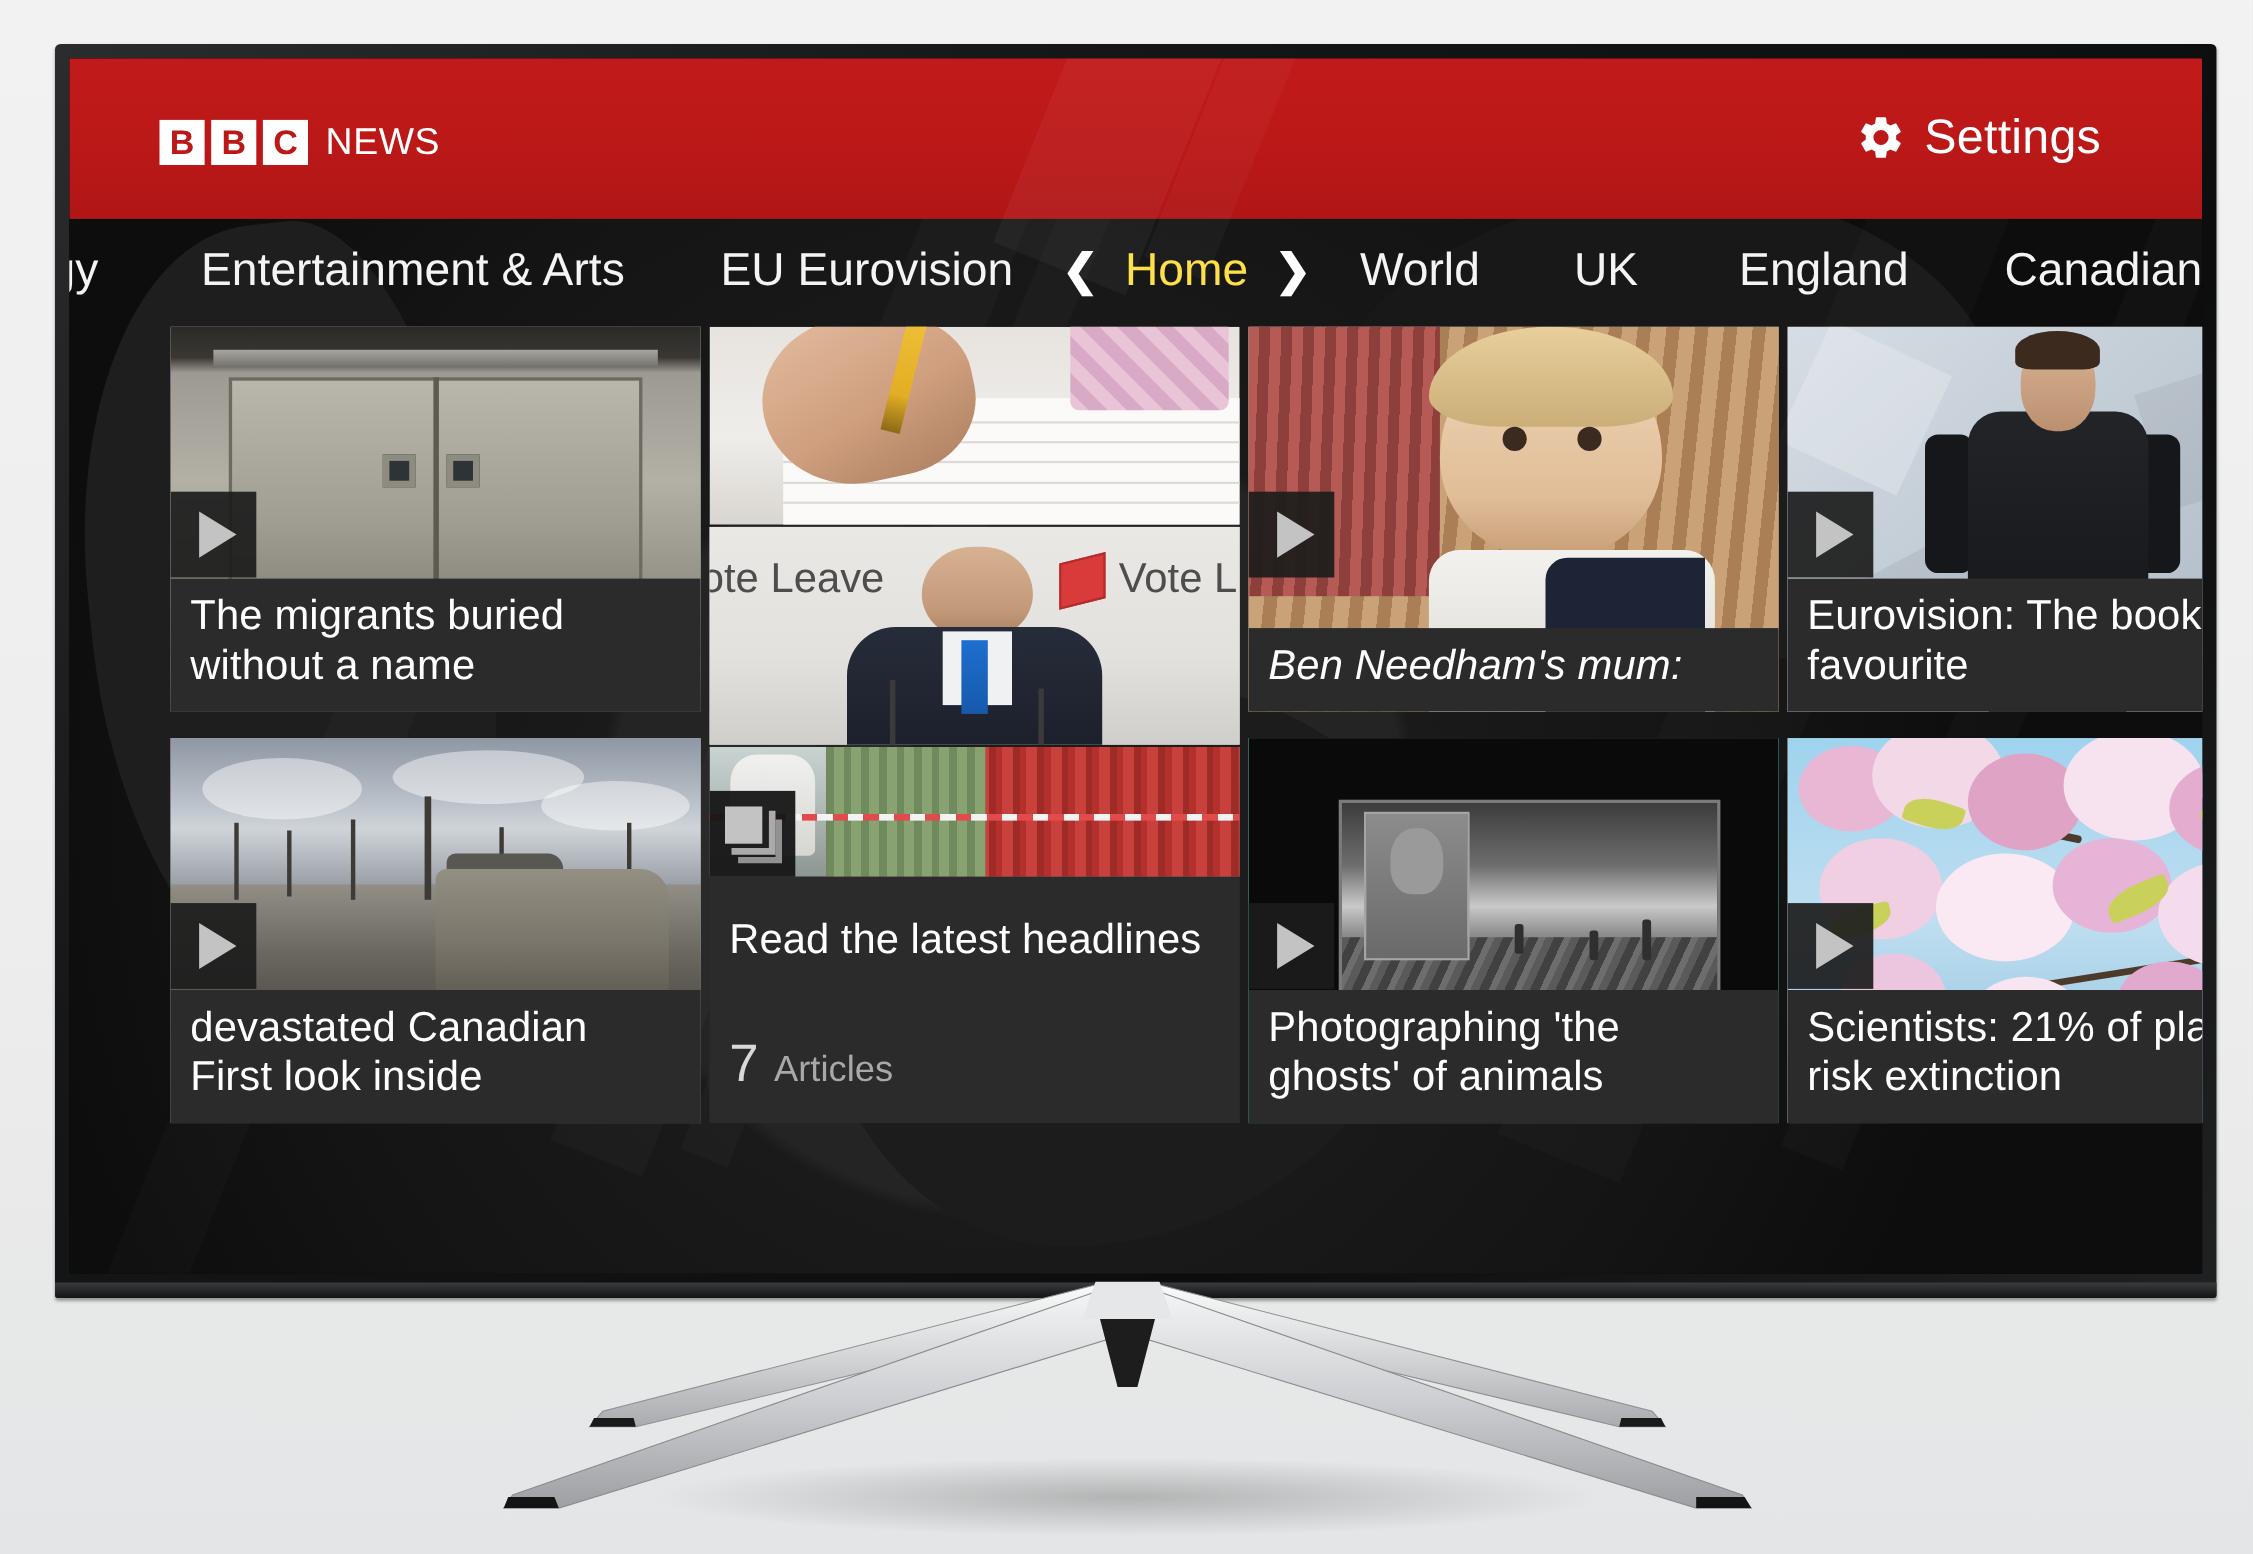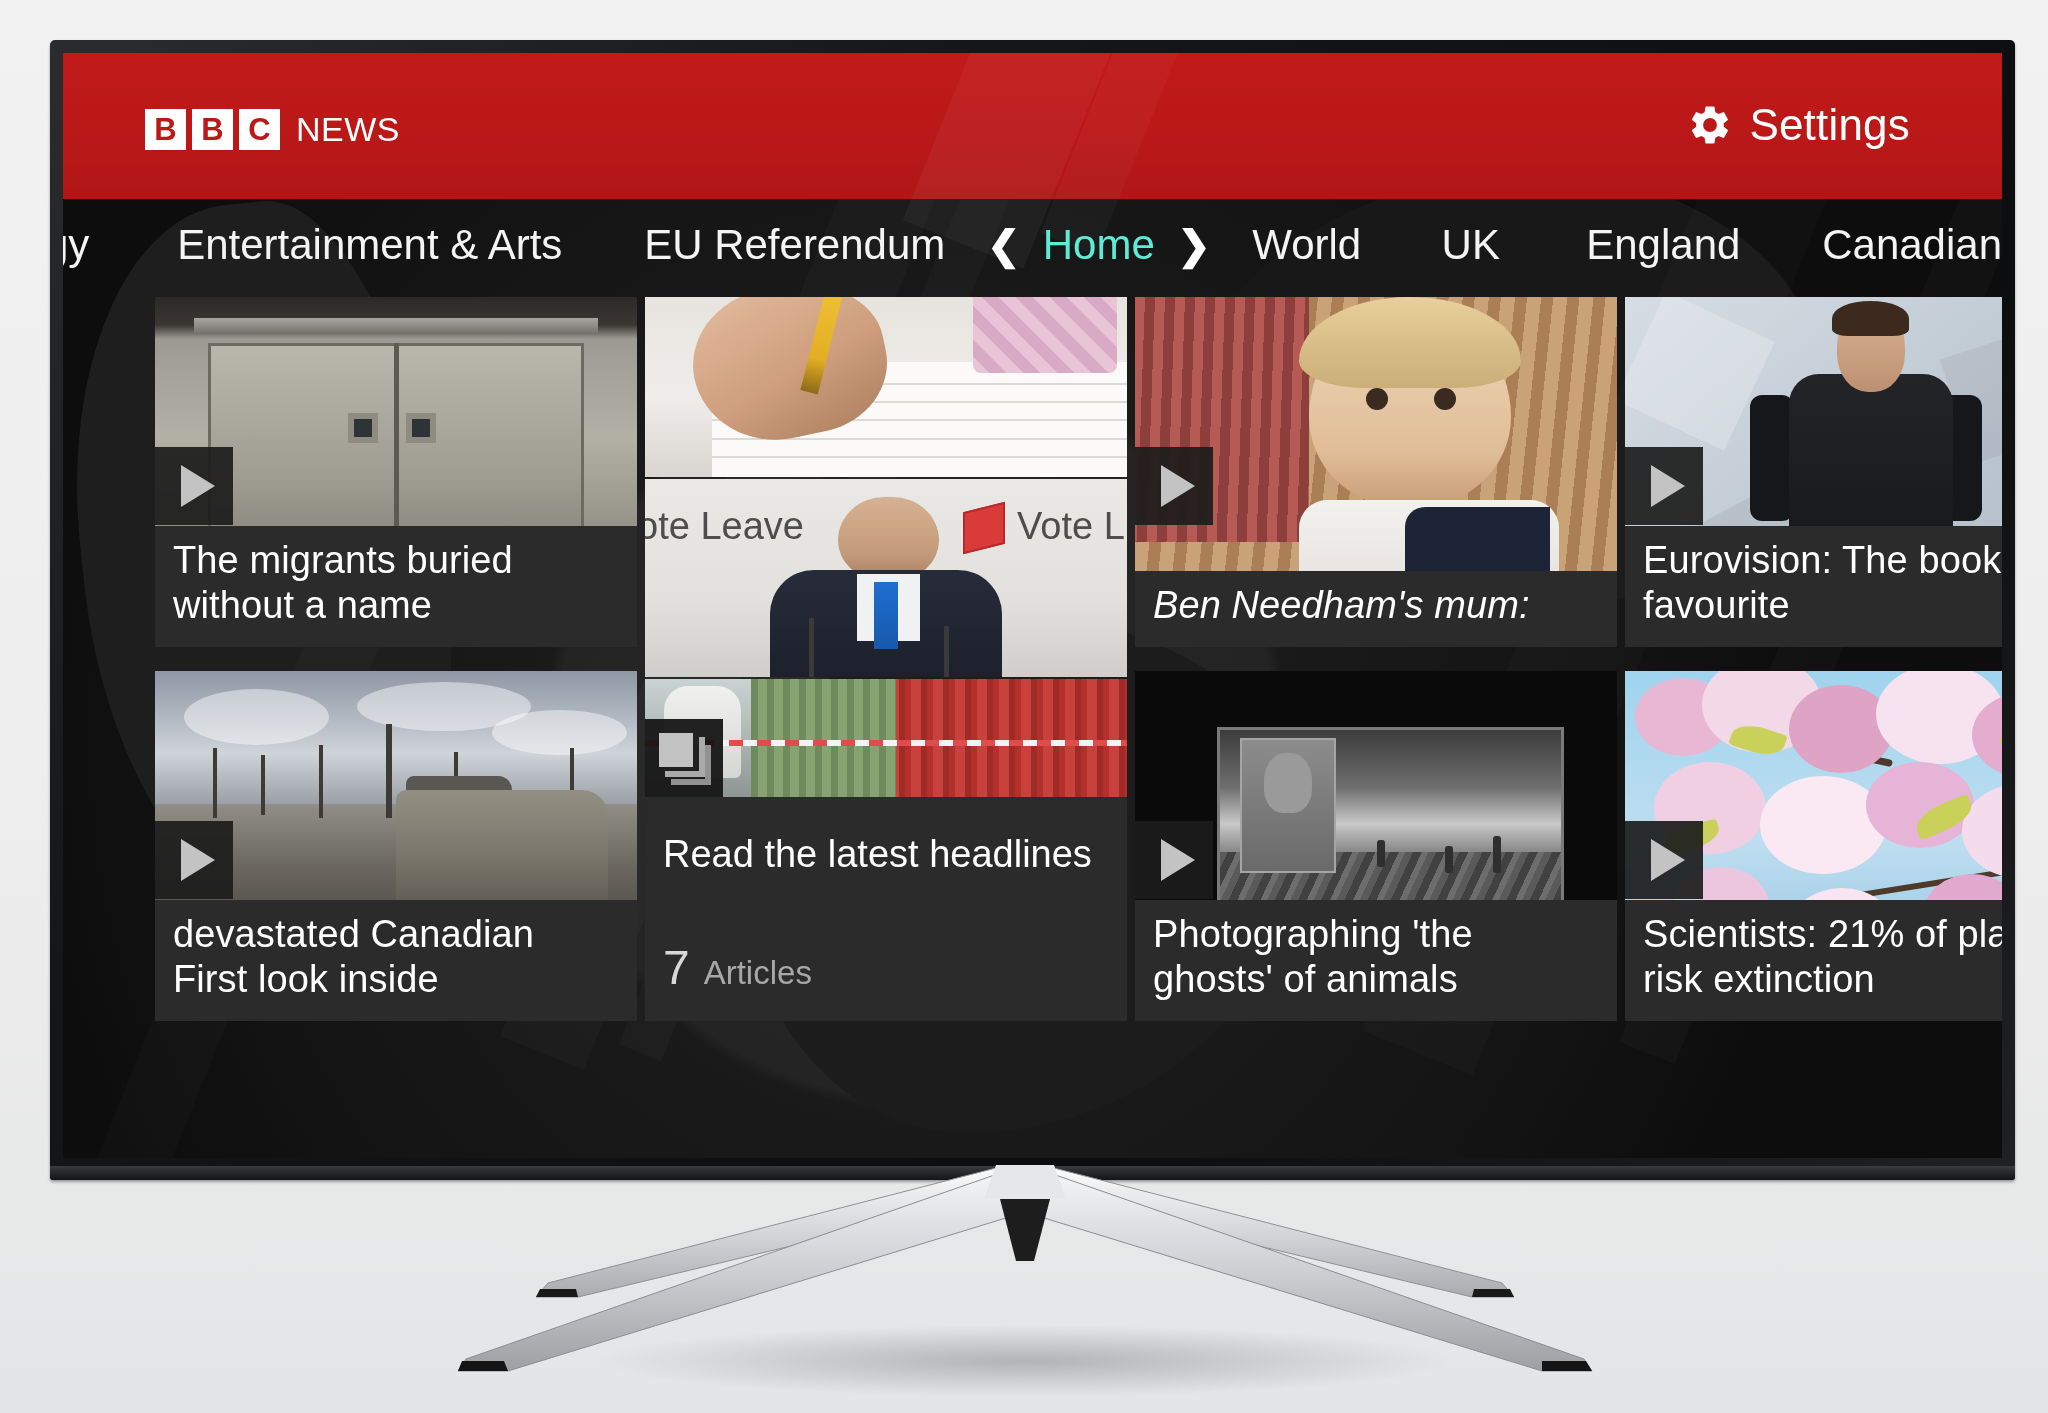--- a/index.html
+++ b/index.html
@@ -104,21 +104,21 @@
     position: absolute; left:0; top:146px; right:0; height: 92px;
     z-index: 4;
     display: flex; align-items: center;
     white-space: nowrap;
     color: #f2f2f2;
     font-size: 42px;
   }
   #navbar .navitem { padding: 0 0; color: #f4f4f4; cursor: pointer; }
   #navbar .navitem.cut-left { margin-left: -30px; }
   #navbar .gap { display:inline-block; }
-  #navbar .active { color: #5eead4; }
+  #navbar .active { color: #fde047; }
   #navbar .chev { color:#fff; font-size: 40px; font-weight: 700; }
 
   
   #grid {
     position: absolute; left: 0; top: 238px; right: 0; bottom: 0;
     z-index: 3;
   }
   .card {
     position: absolute;
     overflow: hidden;
@@ -326,21 +326,21 @@
           </svg>
           <span class="label">Settings</span>
         </div>
       </div>
 
       <div id="navbar">
         <span class="navitem cut-left" style="margin-left:-18px;">gy</span>
         <span class="gap" style="width:118px"></span>
         <span class="navitem">Entertainment &amp; Arts</span>
         <span class="gap" style="width:110px"></span>
-        <span class="navitem">EU Referendum</span>
+        <span class="navitem">EU Eurovision</span>
         <span class="gap" style="width:56px"></span>
         <span class="chev">❮</span>
         <span class="gap" style="width:30px"></span>
         <span class="navitem active">Home</span>
         <span class="gap" style="width:30px"></span>
         <span class="chev">❯</span>
         <span class="gap" style="width:56px"></span>
         <span class="navitem">World</span>
         <span class="gap" style="width:108px"></span>
         <span class="navitem">UK</span>

